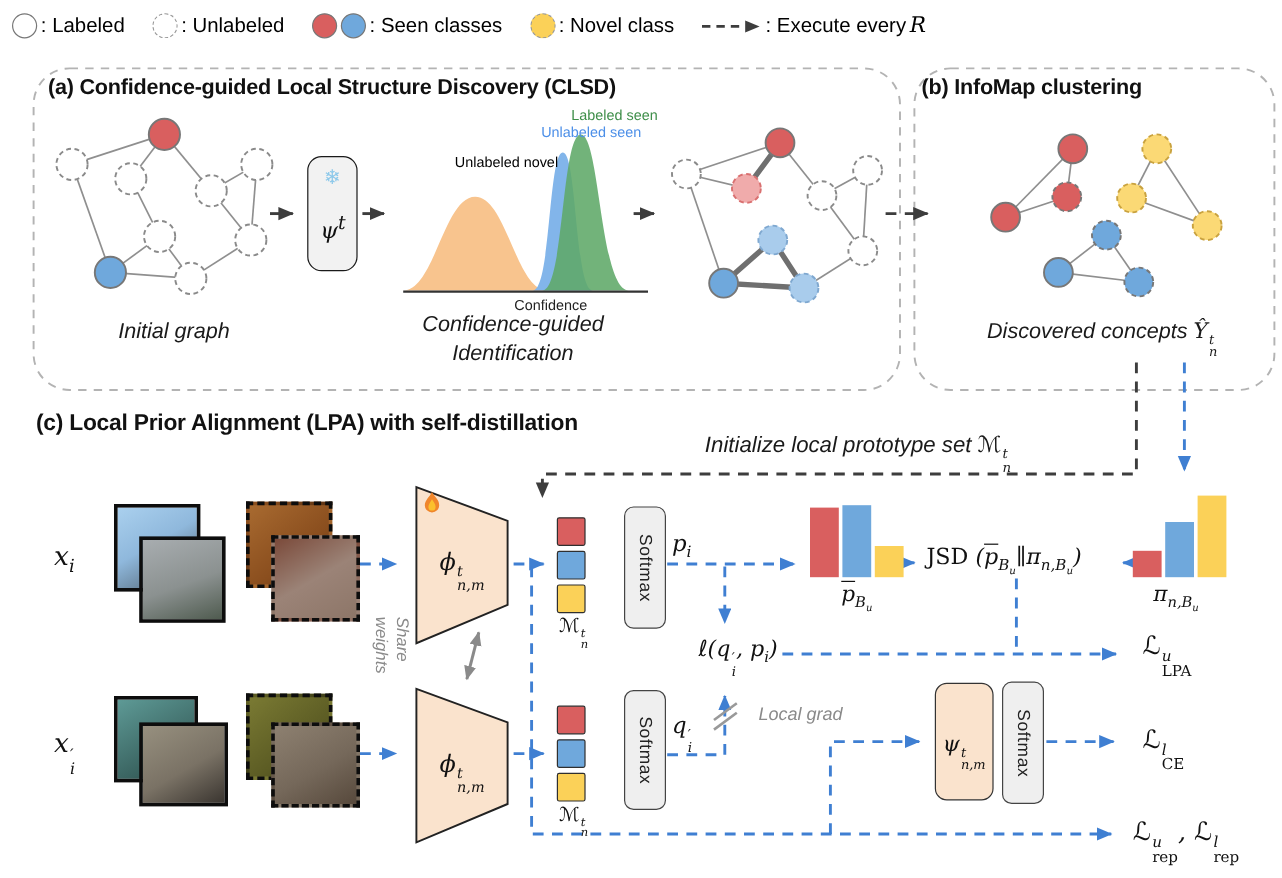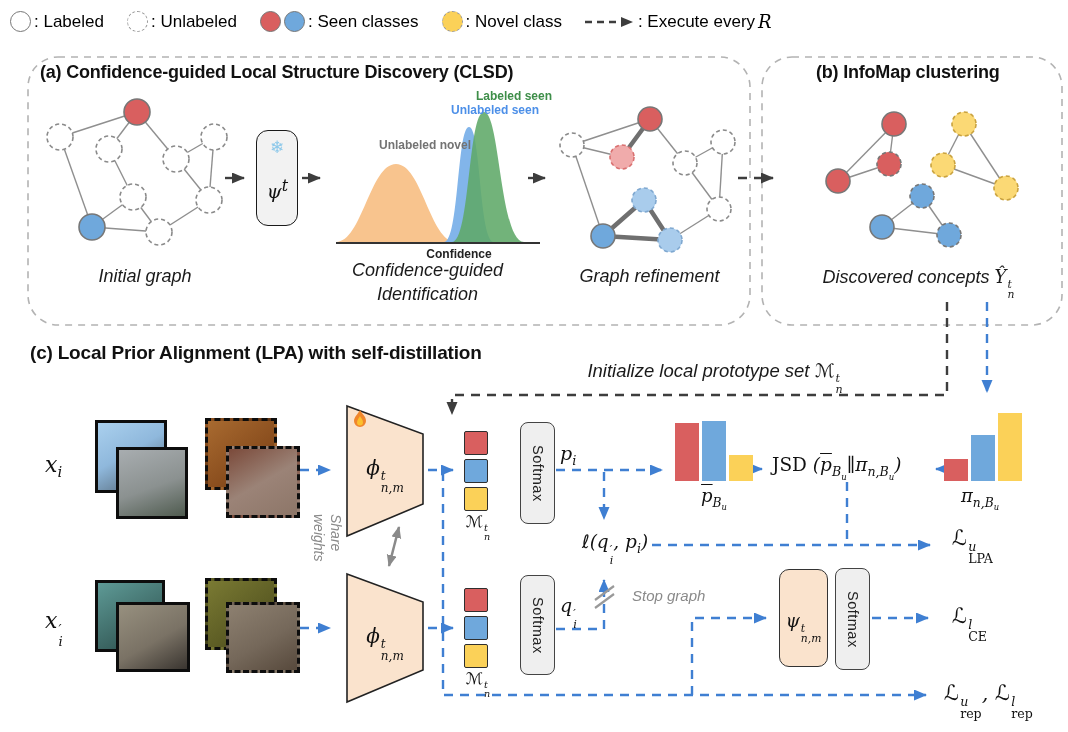--- a/index.html
+++ b/index.html
@@ -24,21 +24,21 @@
            align-items:center;justify-content:center;}
   .softbox span{writing-mode:vertical-rl;font-size:14.5px;color:#222;letter-spacing:0.5px;}
   .img-card{position:absolute;box-sizing:border-box;}
   .solid-card{border:3.5px solid #0d0d0d;}
   .dash-card{border:3.5px dashed #0d0d0d;}
   .bars{position:absolute;display:flex;align-items:flex-end;gap:3px;}
   .bar{width:24px;}
   .proto{position:absolute;display:flex;flex-direction:column;gap:4px;}
   .psq{width:24px;height:24px;border:1.6px solid #2f2f2f;border-radius:2px;box-sizing:border-box;}
   .vtext{writing-mode:vertical-rl;font-style:italic;color:#8a8a8a;font-size:14px;line-height:1.25;}
-  .distlab{font-weight:700;font-size:12px;padding-left:24px;}
+  .distlab{font-weight:400;font-size:12px;padding-left:24px;}
 </style>
 </head>
 <body>
 
 <div id="stage">
 
 <svg id="overlay">
   <defs>
     <marker id="mB" markerUnits="userSpaceOnUse" markerWidth="14" markerHeight="12" refX="12" refY="5.5" orient="auto-start-reverse">
       <path d="M0,0 L13,5.5 L0,11 Z" fill="#3F7FD2"></path>
@@ -227,33 +227,32 @@
     <svg width="50" height="12">
       <line x1="0" y1="6" x2="36" y2="6" stroke="#3d3d3d" stroke-width="2.4" stroke-dasharray="7 5"></line>
       <polygon points="36,1 48,6 36,11" fill="#3d3d3d"></polygon>
     </svg>
     <span>: Execute every </span>
         <span class="math" style="font-size:18px">R</span>
   </div>
 </div>
 
 <div class="abs ttl" style="left:40px;top:62px;">(a) Confidence-guided Local Structure Discovery (CLSD)</div>
-<div class="abs ttl" style="left:768px;top:62px;margin-left:48px;">(b) InfoMap clustering</div>
+<div class="abs ttl" style="left:768px;top:62px;">(b) InfoMap clustering</div>
 <div class="abs ttl" style="left:30px;top:342px;font-size:19px;">(c) Local Prior Alignment (LPA) with self-distillation</div>
 
 <div class="abs cap" style="left:80px;top:266px;width:130px;">Initial graph</div>
 <div class="abs cap" style="left:335px;top:260px;width:185px;">Confidence-guided</div>
 <div class="abs cap" style="left:335px;top:284px;width:185px;">Identification</div>
-<div class="abs cap" style="left:562px;top:266px;width:175px;">Graph refinement</div>
 <div class="abs cap" style="left:806px;top:266px;width:225px;"><span>Discovered concepts </span><span class="math">Ŷ<span class="ss">
           <span>t</span>
           <span>n</span>
         </span></span></div>
 
-<div class="abs distlab" style="left:355px;top:138px;color:#737373;">Unlabeled novel</div>
+<div class="abs distlab" style="left:355px;top:128px;color:#000000;">Unlabeled novel</div>
 <div class="abs distlab" style="left:427px;top:103px;color:#4C8FE8;">Unlabeled seen</div>
 <div class="abs distlab" style="left:452px;top:89px;color:#3E8E49;">Labeled seen</div>
 <div class="abs distlab" style="left:395px;top:247px;width:80px;text-align:center;color:#222;">Confidence</div>
 
 <div class="abs" style="left:256px;top:130px;width:42px;height:96px;background:#f2f2f2;border:1.8px solid #1a1a1a;border-radius:12px;box-sizing:border-box;"></div>
 <div class="abs" style="left:256px;top:137px;width:42px;text-align:center;font-size:17px;color:#8CC8EA;">❄</div>
 <div class="abs math" style="left:256px;top:176px;width:43px;text-align:center;font-size:19px;">ψ<sup>t</sup></div>
 
 <div class="abs cap" style="left:520px;top:360px;width:390px;font-size:18.5px;"><span>Initialize local prototype set </span><span class="math">ℳ<span class="ss">
           <span>t</span>
@@ -319,21 +318,21 @@
 <div class="abs math" style="left:560px;top:442px;font-size:19px;">p<sub>i</sub></div>
 <div class="abs math" style="left:560px;top:594px;font-size:19px;">q<span class="ss">
         <span>′</span>
         <span>i</span>
       </span></div>
 
 <div class="abs math" style="left:582px;top:531px;font-size:18.5px;">ℓ(q<span class="ss">
         <span>′</span>
         <span>i</span>
       </span>, p<sub>i</sub>)</div>
-<div class="abs" style="left:632px;top:587px;font-style:italic;color:#8a8a8a;font-size:15px;">Stop graph</div>
+<div class="abs" style="left:632px;top:587px;font-style:italic;color:#8a8a8a;font-size:15px;">Local grad</div>
 
 <div class="bars" style="left:675px;top:420px;height:61px;">
       <div class="bar" style="height: 58px; background: rgb(217, 95, 95);"></div>
       <div class="bar" style="height: 60px; background: rgb(111, 168, 220);"></div>
       <div class="bar" style="height: 26px; background: rgb(251, 209, 88);"></div>
     </div>
 <div class="abs math" style="left:672px;top:485px;width:84px;text-align:center;font-size:18px;"><span class="ol">p</span><sub>B<sub>u</sub></sub></div>
 <div class="bars" style="left:944px;top:413px;height:68px;">
       <div class="bar" style="height: 22px; background: rgb(217, 95, 95);"></div>
       <div class="bar" style="height: 46px; background: rgb(111, 168, 220);"></div>

